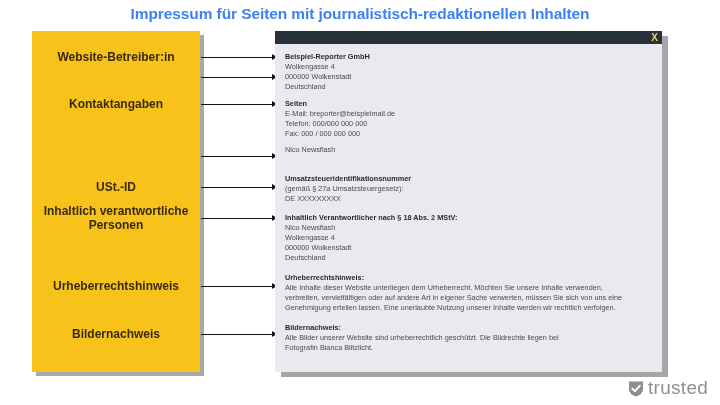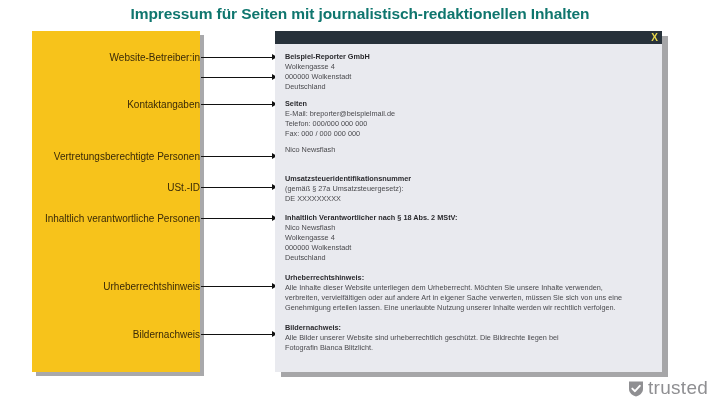--- a/index.html
+++ b/index.html
@@ -2,34 +2,34 @@
 <html><head>
   <meta charset="utf-8">
   <style>
     * { box-sizing: border-box; margin: 0; padding: 0; }
     html, body { width: 720px; height: 405px; background: #ffffff; overflow: hidden; }
     body { position: relative; font-family: "Liberation Sans", sans-serif; color: #222; }
 
     .title {
       position: absolute; left: 0; top: 5px; width: 720px; text-align: center;
       font-family: "Liberation Sans", sans-serif; font-size: 15.5px; font-weight: bold;
-      color: #0f766e; letter-spacing: -0.1px;
+      color: #3b82f6; letter-spacing: -0.1px;
     }
 
     .yellow-shadow {
       position: absolute; left: 36px; top: 35px; width: 168px; height: 341px;
       background: #a9a9ab;
     }
     .yellow-box {
       position: absolute; left: 32px; top: 31px; width: 168px; height: 341px;
       background: #f7c31b;
     }
     .ylabel {
-      position: absolute; left: 0; width: 168px; text-align: right;
-      font-size: 10px; font-weight: normal; color: #3a2a08;
+      position: absolute; left: 0; width: 168px; text-align: center;
+      font-size: 12px; font-weight: bold; color: #3a2a08;
       transform: translateY(-50%);
     }
 
     .arrow {
       position: absolute; left: 201px; width: 73px; height: 1.3px; background: #111;
     }
     .arrow::after {
       content: ""; position: absolute; right: -3px; top: -2.6px;
       border-left: 5px solid #111; border-top: 3.2px solid transparent; border-bottom: 3.2px solid transparent;
     }
@@ -63,21 +63,20 @@
   </style>
 </head>
 <body>
 
 <div class="title">Impressum für Seiten mit journalistisch-redaktionellen Inhalten</div>
 
 <div class="yellow-shadow"></div>
 <div class="yellow-box">
   <div class="ylabel" style="top:26px">Website-Betreiber:in</div>
   <div class="ylabel" style="top:73px">Kontaktangaben</div>
-  <div class="ylabel" style="top:125px">Vertretungsberechtigte Personen</div>
   <div class="ylabel" style="top:156px">USt.-ID</div>
   <div class="ylabel" style="top:187px">Inhaltlich verantwortliche Personen</div>
   <div class="ylabel" style="top:255px">Urheberrechtshinweis</div>
   <div class="ylabel" style="top:303px">Bildernachweis</div>
 </div>
 
 <div class="arrow" style="top:57px"></div>
 <div class="arrow" style="top:77px"></div>
 <div class="arrow" style="top:104px"></div>
 <div class="arrow" style="top:156px"></div>

